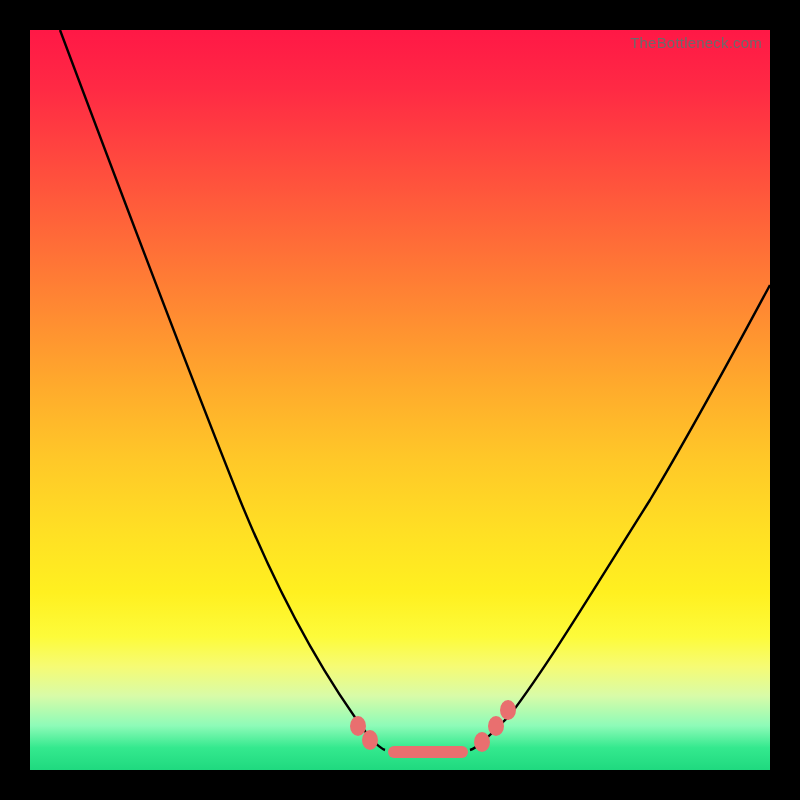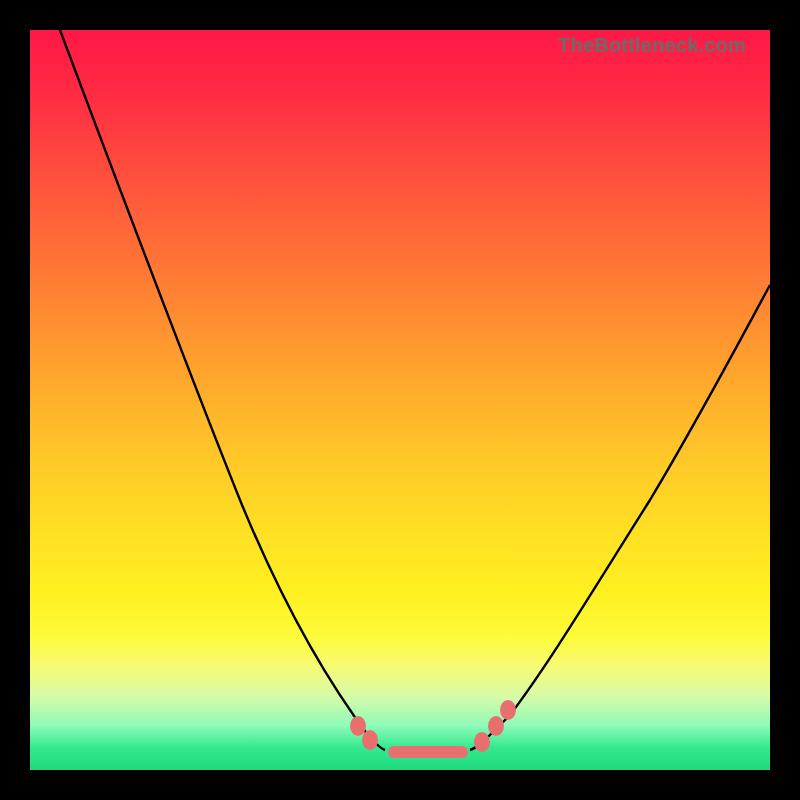--- a/index.html
+++ b/index.html
@@ -32,23 +32,23 @@
       #f6fb74 86%,
       #d8fba8 90%,
       #8efbb8 94%,
       #34e98e 97%,
       #1fd97f 100%
     );
   }
   .watermark {
     position: absolute;
     top: 4px;
-    right: 24px;
-    font-size: 20px;
-    font-weight: 700;
+    right: 8px;
+    font-size: 15px;
+    font-weight: 400;
     color: #6b6b6b;
     letter-spacing: 0.2px;
   }
   svg.curves {
     position: absolute;
     left: 0;
     top: 0;
     width: 740px;
     height: 740px;
   }

